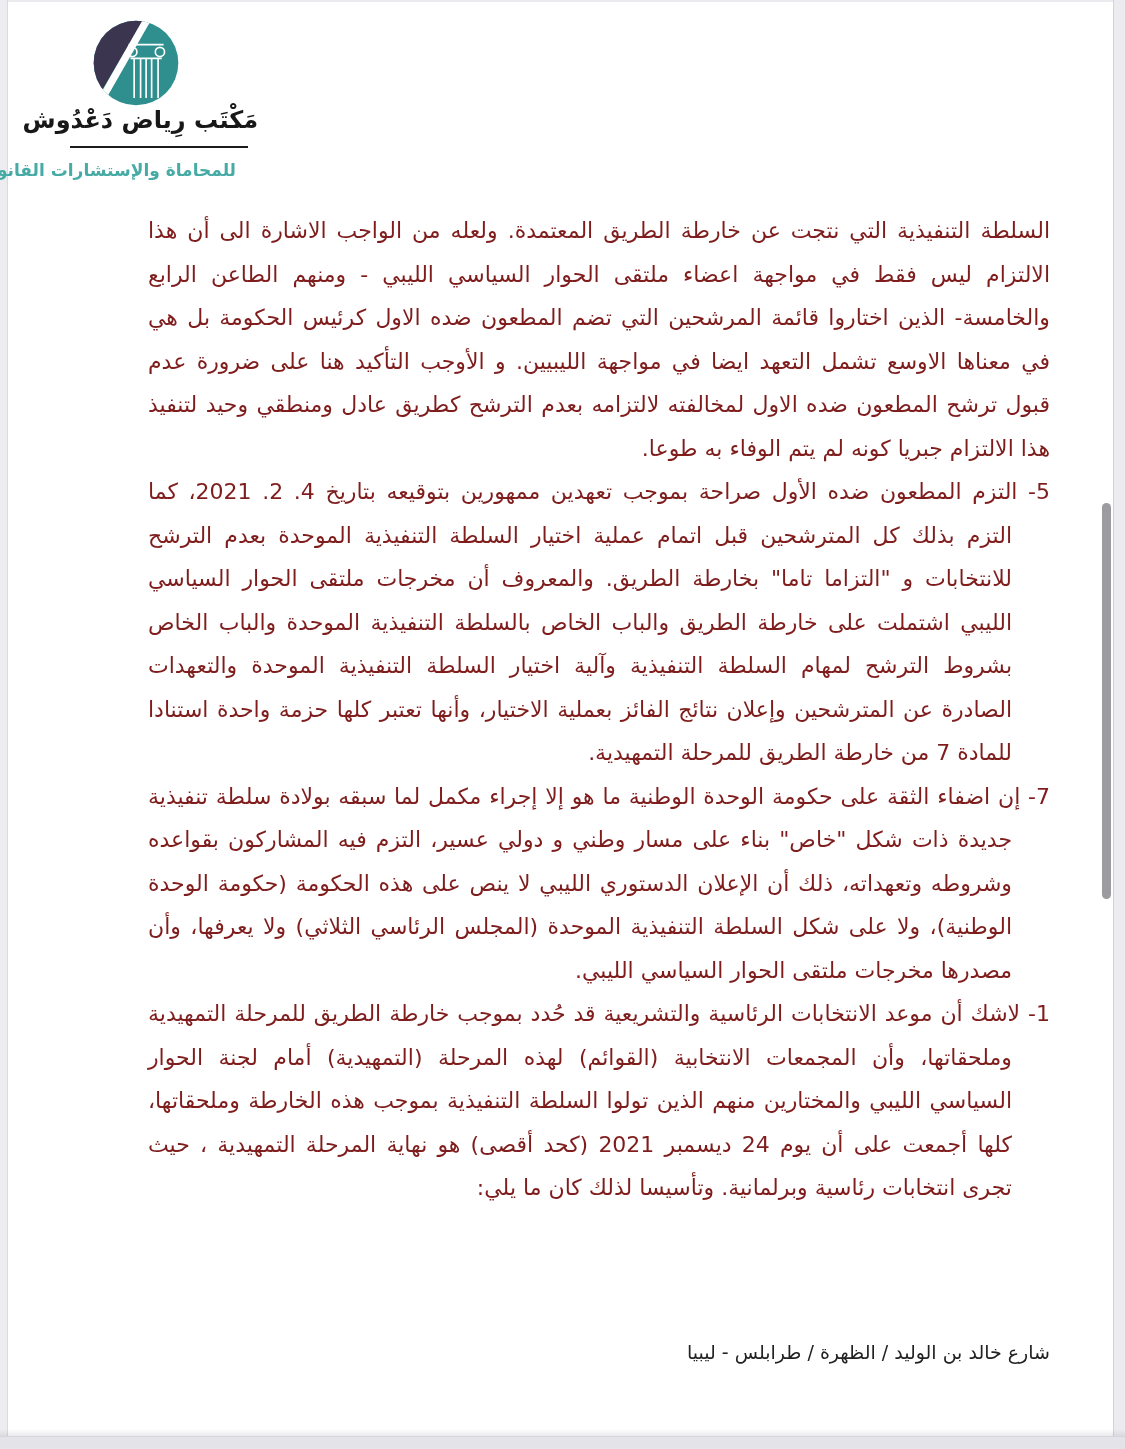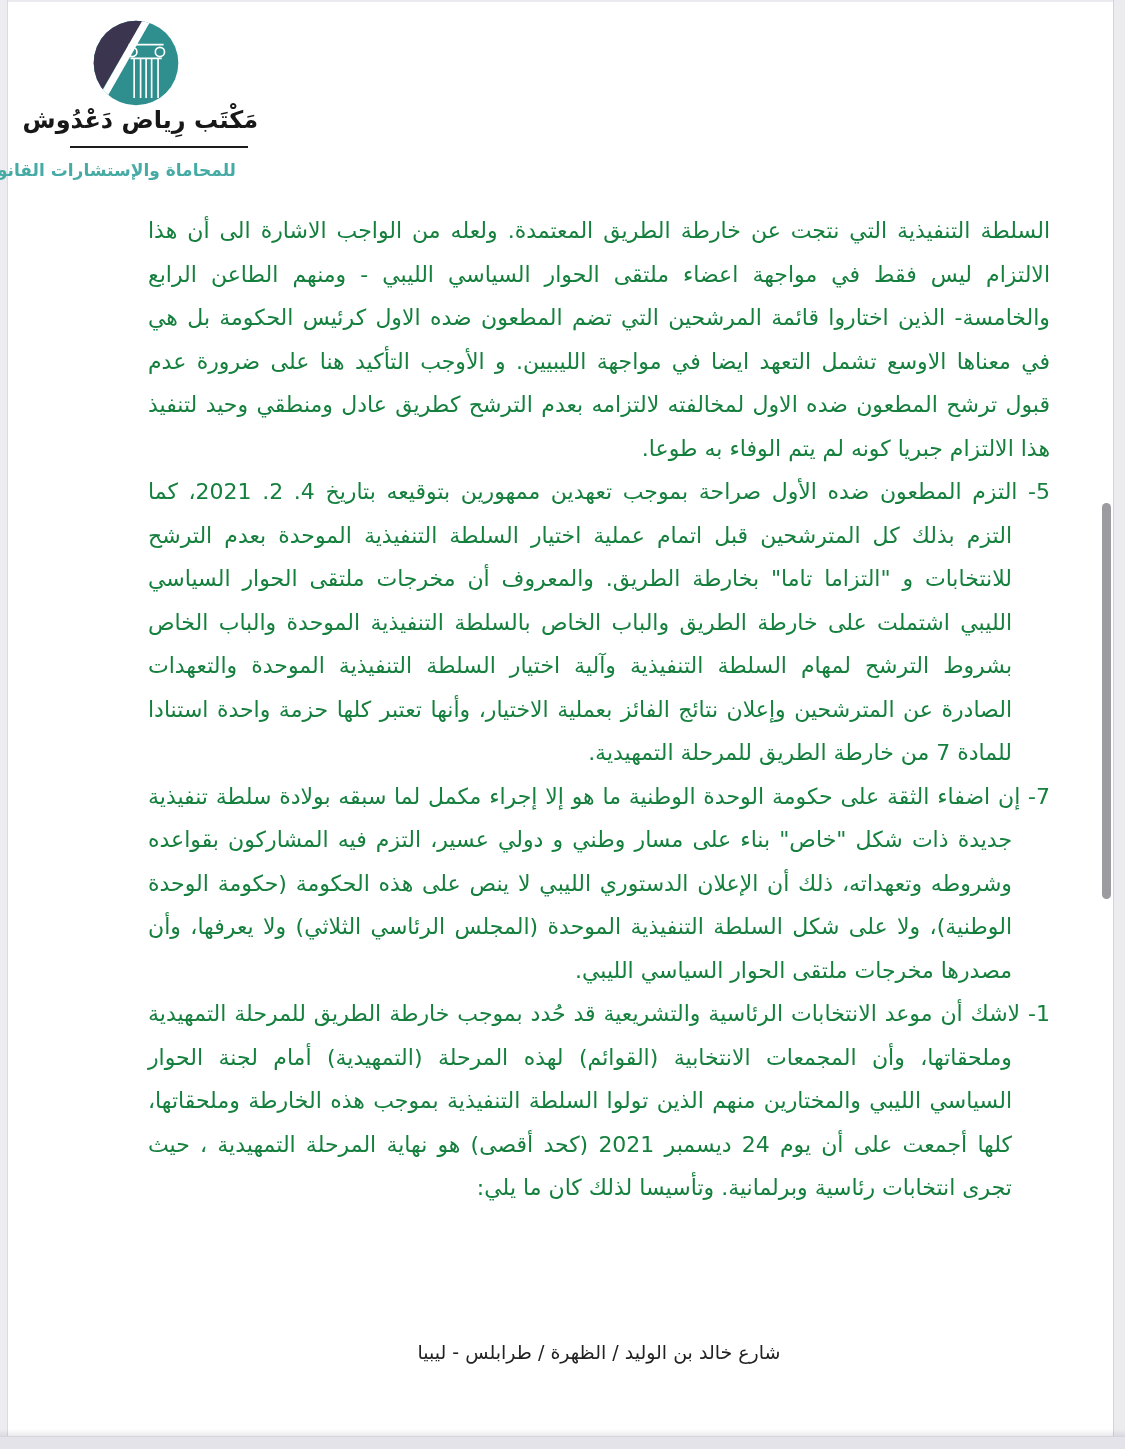--- a/index.html
+++ b/index.html
@@ -55,34 +55,34 @@
     border-top: 2px solid #1c1c1c;
   }
   .logo-sub {
     position: absolute; left: 36px; top: 151px; width: 200px;
     text-align: center; font-size: 17px; font-weight: bold;
     direction: rtl; white-space: nowrap; line-height: 38px;
   }
   
   .doc {
     position: absolute; top: 209px; right: 75px; width: 902px;
-    direction: rtl; color: #15803d;
+    direction: rtl; color: #7f1d1d;
     font-size: 22px; line-height: 43.5px;
     text-align: justify;
   }
   .doc p { margin: 0; }
   .doc p.numbered { padding-right: 38px; text-indent: -38px; }
   .doc p.heading {
     font-weight: bold;
     text-decoration: underline;
     text-underline-offset: 6px;
   }
   .footer-address {
     position: absolute; top: 1341px; right: 75px; width: 902px;
-    direction: rtl; text-align: center;
+    direction: rtl; text-align: right;
     font-size: 19px; color: #222222;
   }
 </style>
 </head>
 <body>
 
 <div class="page">
 
   <div class="edge-top"></div>
   <div class="edge-left"></div>

